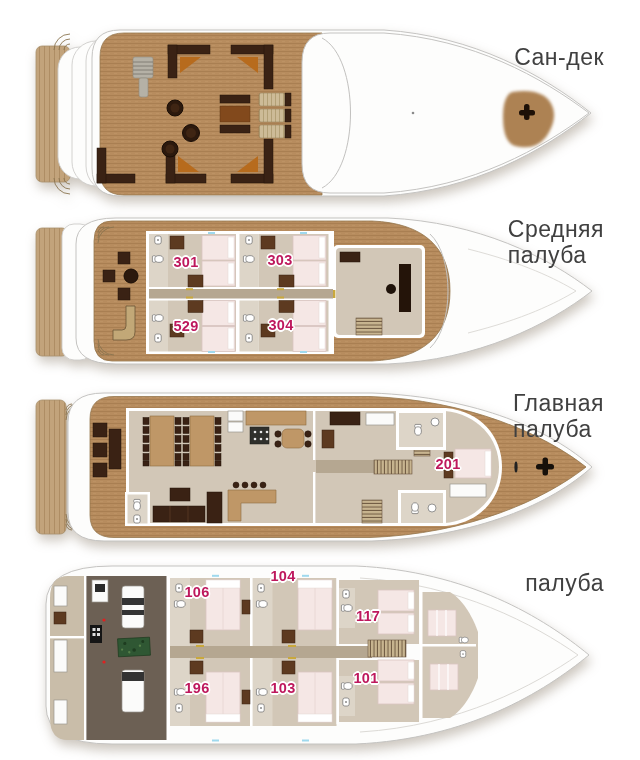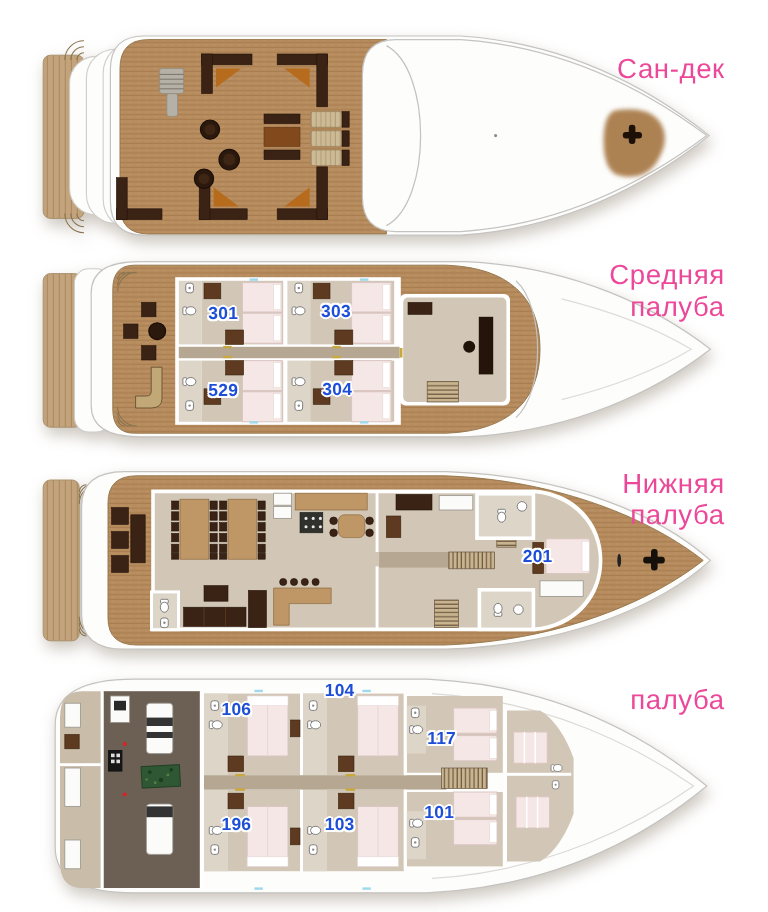--- a/index.html
+++ b/index.html
@@ -1,24 +1,24 @@
 <!DOCTYPE html>
 <html><head>
 <meta charset="utf-8">
 <style>
   html,body{margin:0;padding:0;background:#ffffff;}
   .canvas{position:relative;width:640px;height:760px;background:#fff;overflow:hidden;
           font-family:"Liberation Sans",sans-serif;}
   .canvas svg{position:absolute;left:0;top:0;}
   .overlay{position:absolute;left:0;top:0;width:640px;height:760px;pointer-events:none;}
-  .deck-label{position:absolute;right:36px;text-align:right;color:#ec4899;
+  .deck-label{position:absolute;right:36px;color:#404040;
               font-size:23px;line-height:26px;letter-spacing:.5px;font-weight:400;}
   .deck-label span{display:block;}
   .cabin-num{position:absolute;transform:translate(-50%,-50%);
-             font-weight:700;font-size:14.5px;color:#1d4ed8;letter-spacing:.2px;
+             font-weight:700;font-size:14.5px;color:#be185d;letter-spacing:.2px;
              text-shadow:-1.4px -1.4px 0 #fff,1.4px -1.4px 0 #fff,-1.4px 1.4px 0 #fff,
                           1.4px 1.4px 0 #fff,-1.6px 0 0 #fff,1.6px 0 0 #fff,
                           0 -1.6px 0 #fff,0 1.6px 0 #fff;}
   
   .w{fill:#fdfdfc;stroke:#c4c3c1;stroke-width:1;}
   .band{fill:#fdfdfc;stroke:#cecdcb;stroke-width:.9;}
   .teak{fill:url(#teakH);stroke:#94764c;stroke-width:.8;}
   .plat{fill:url(#platV);stroke:#a8906c;stroke-width:.8;}
   .floor{fill:#d2c7b7;}
   .bath{fill:#ddd5c8;}
@@ -515,21 +515,21 @@
 
 <div class="overlay">
   <div class="deck-label" style="top:44px">
     <span>Сан-дек</span>
   </div>
   <div class="deck-label" style="top:216px">
     <span>Средняя</span>
     <span>палуба</span>
   </div>
   <div class="deck-label" style="top:390px">
-    <span>Нижняя</span>
+    <span>Главная</span>
     <span>палуба</span>
   </div>
   <div class="deck-label" style="top:570px">
     <span>палуба</span>
   </div>
 
   <span class="cabin-num" style="left:186px;top:262px">301</span>
   <span class="cabin-num" style="left:280px;top:260px">303</span>
   <span class="cabin-num" style="left:186px;top:326px">529</span>
   <span class="cabin-num" style="left:281px;top:325px">304</span>

